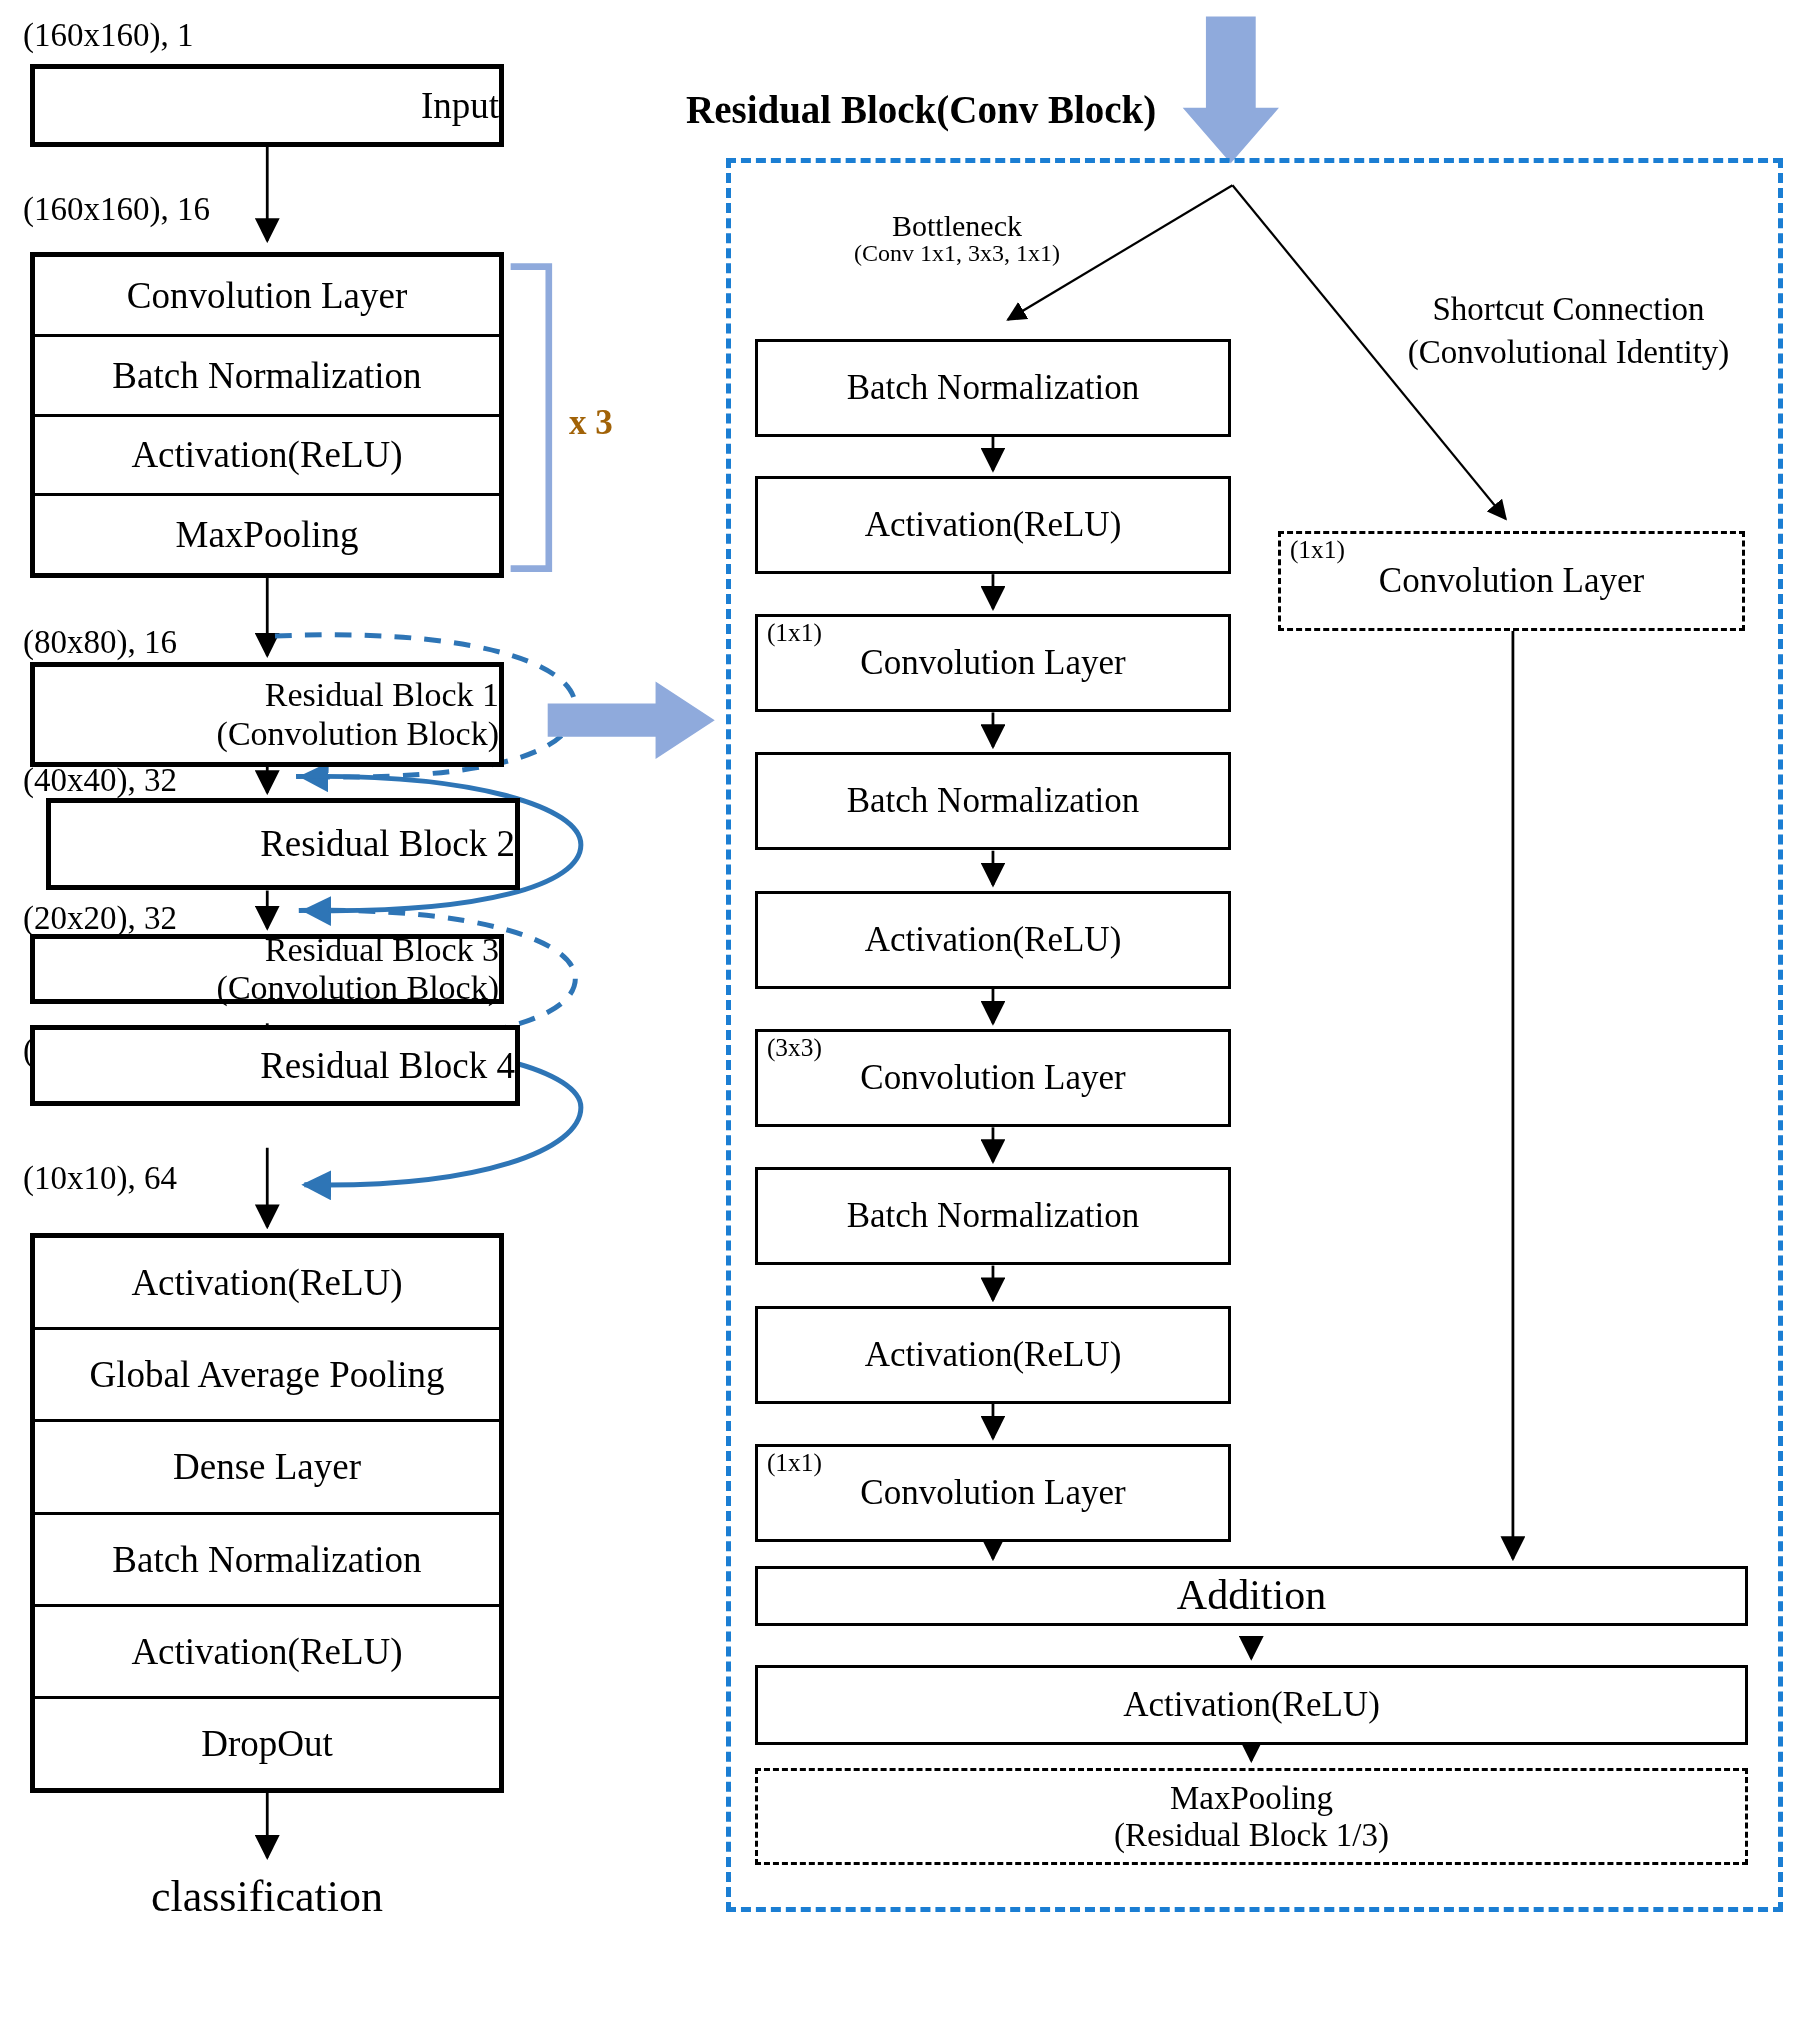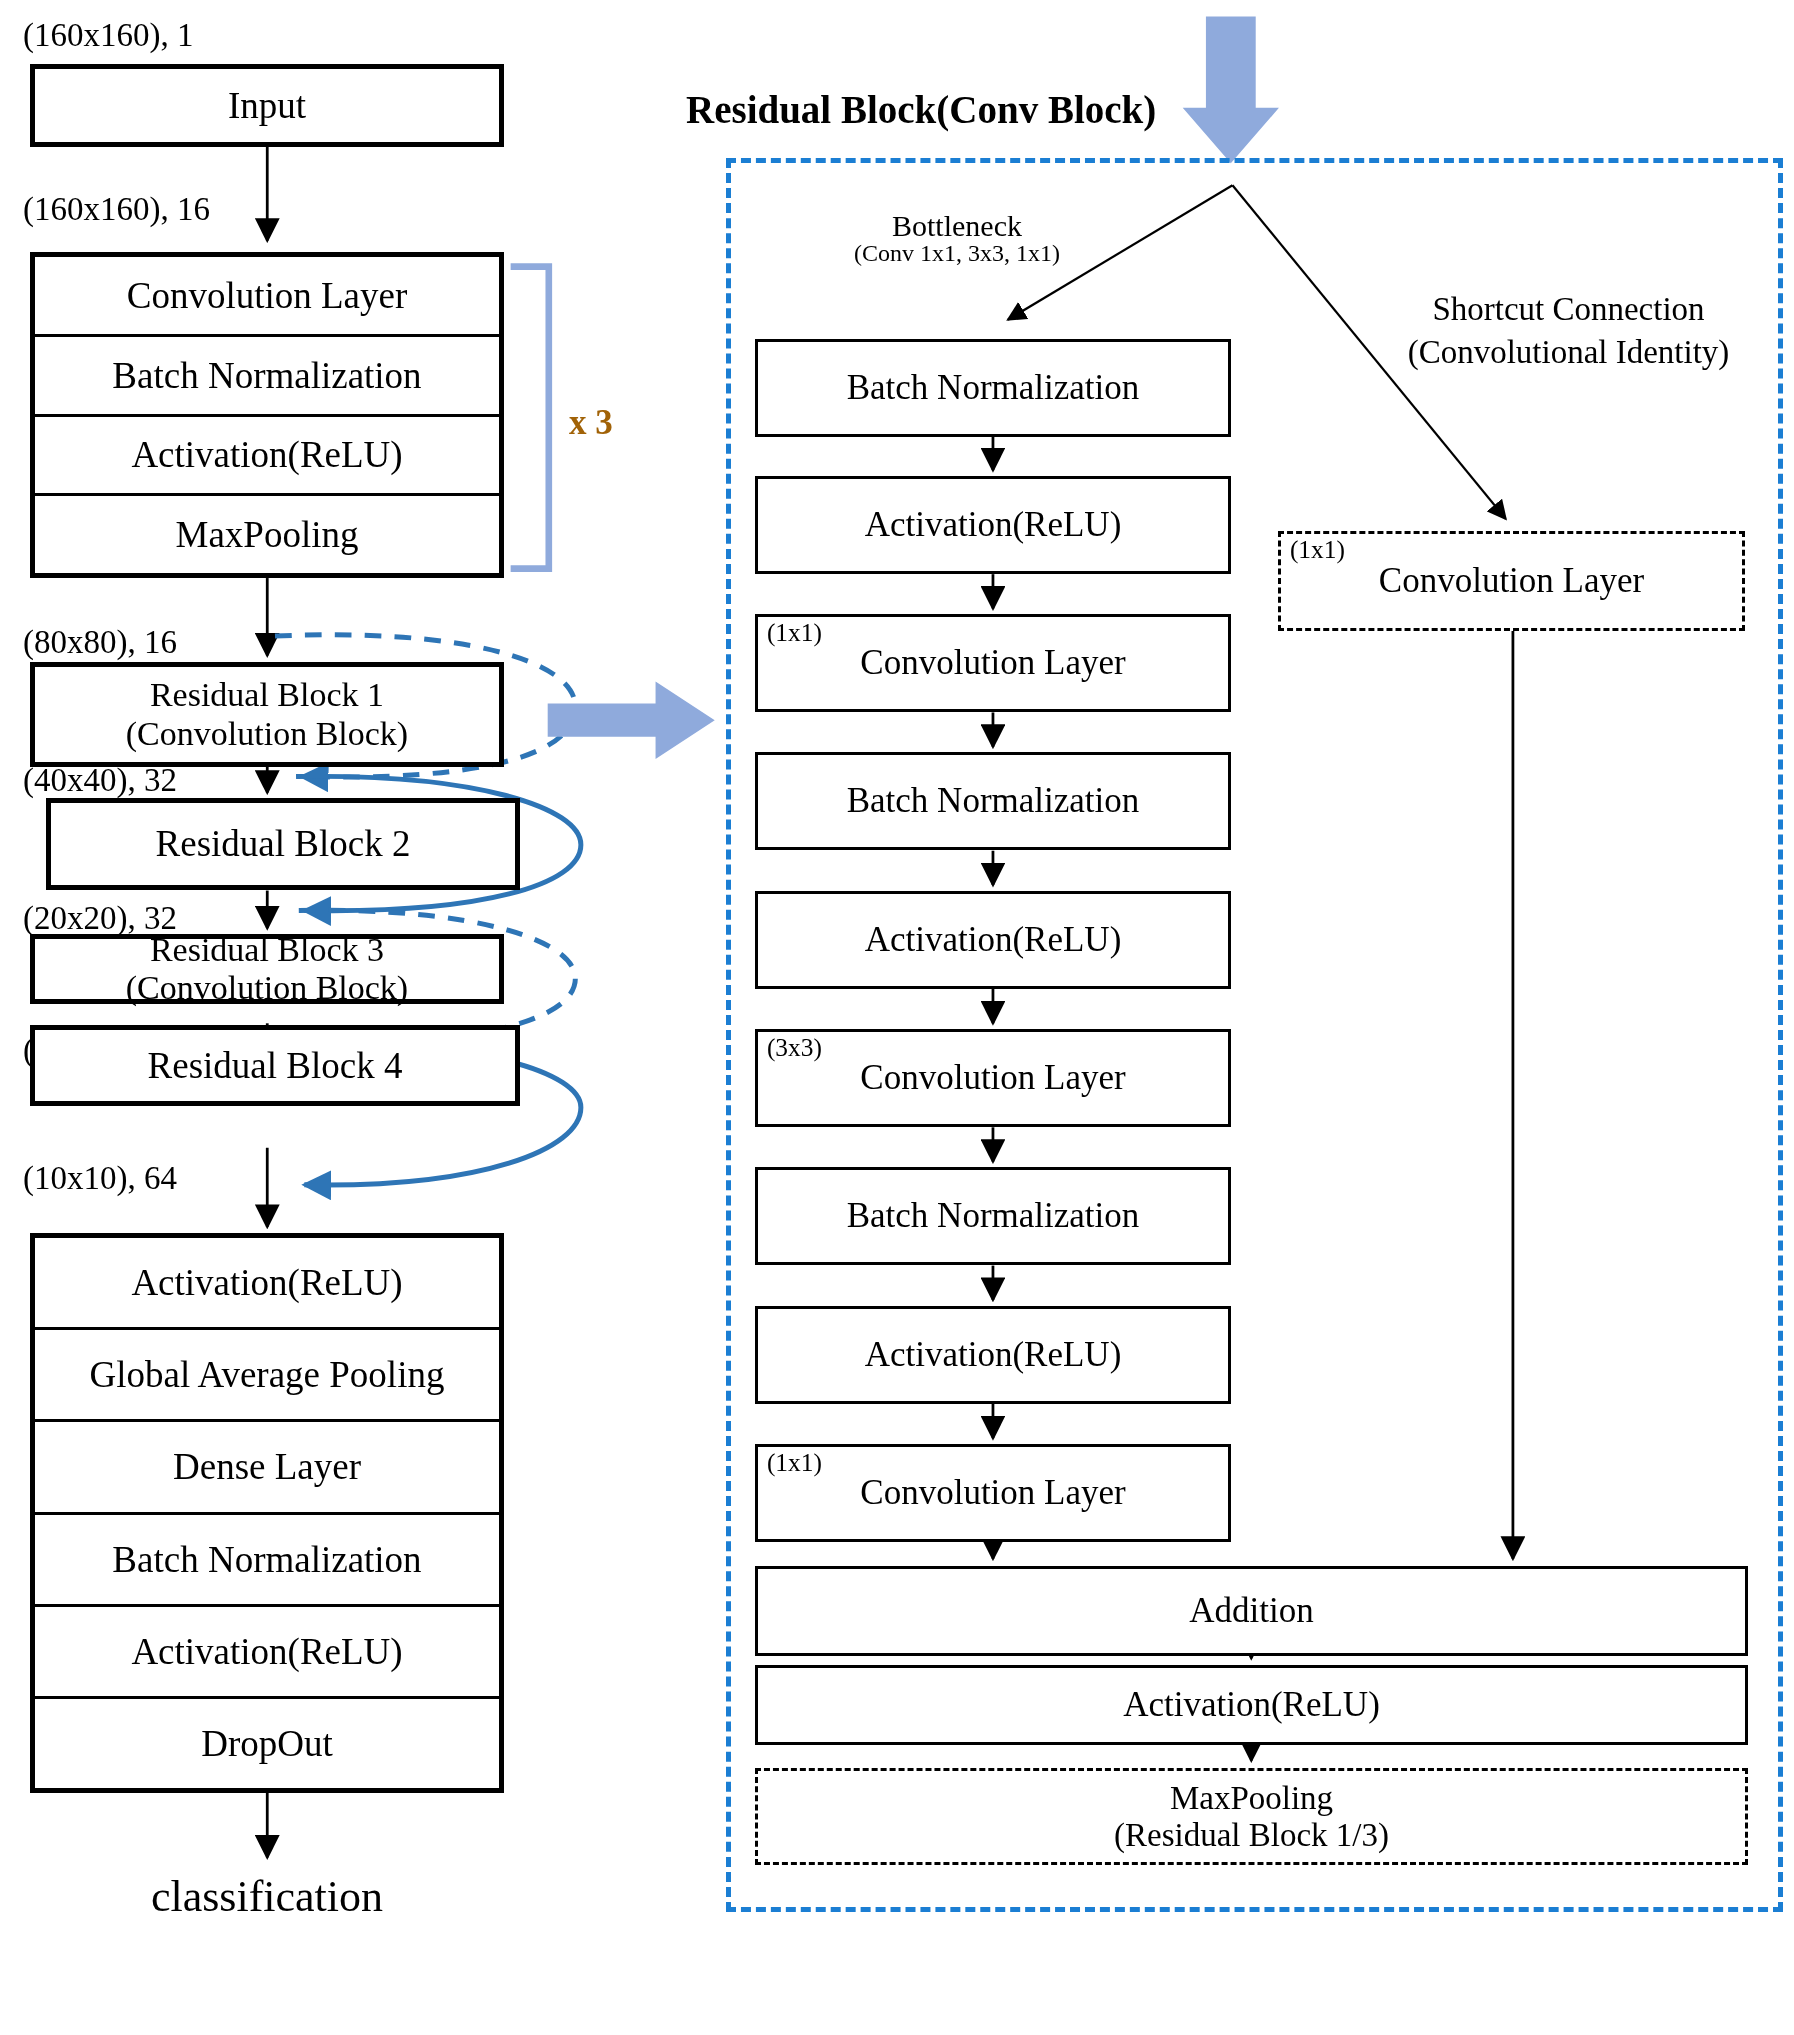--- a/index.html
+++ b/index.html
@@ -11,21 +11,21 @@
     color:#000;
     overflow:hidden;
   }
   .abs{position:absolute;box-sizing:border-box;}
   .box{
     position:absolute;box-sizing:border-box;
     background:#fff;border:3.9px solid #000;
     display:flex;flex-direction:column;align-items:center;justify-content:center;
     text-align:center;font-size:37px;line-height:1.12;
   }
-  .box.thick{border-width:5px;}
+  .box.thick{border-width:5px;align-items:flex-end;}
   .box.dashedblk{border:3.9px dashed #000;}
   .stack{
     position:absolute;box-sizing:border-box;
     background:#fff;border:5px solid #000;
     display:flex;flex-direction:column;
   }
   .stack .row{
     flex:1 1 0;display:flex;align-items:center;justify-content:center;
     font-size:37px;border-top:3.9px solid #000;
   }
@@ -201,21 +201,21 @@
       <span>Batch Normalization</span>
     </div>
     <div class="box" style="left:755px;top:1306px;width:476px;height:98px;font-size:35px;">
       <span>Activation(ReLU)</span>
     </div>
     <div class="box" style="left:755px;top:1444px;width:476px;height:98px;font-size:35px;">
       <span class="annot">(1x1)</span>
       <span>Convolution Layer</span>
     </div>
 
-    <div class="box" style="left:755px;top:1566px;width:993px;height:90px;font-size:35px;">
+    <div class="box" style="left:755px;top:1566px;width:993px;height:60px;font-size:42px;">
       <span>Addition</span>
     </div>
     <div class="box" style="left:755px;top:1665px;width:993px;height:80px;font-size:35px;">
       <span>Activation(ReLU)</span>
     </div>
     <div class="box dashedblk" style="left:755px;top:1768px;width:993px;height:97px;font-size:33px;">
       <span>MaxPooling</span>
       <span>(Residual Block 1/3)</span>
     </div>
 

